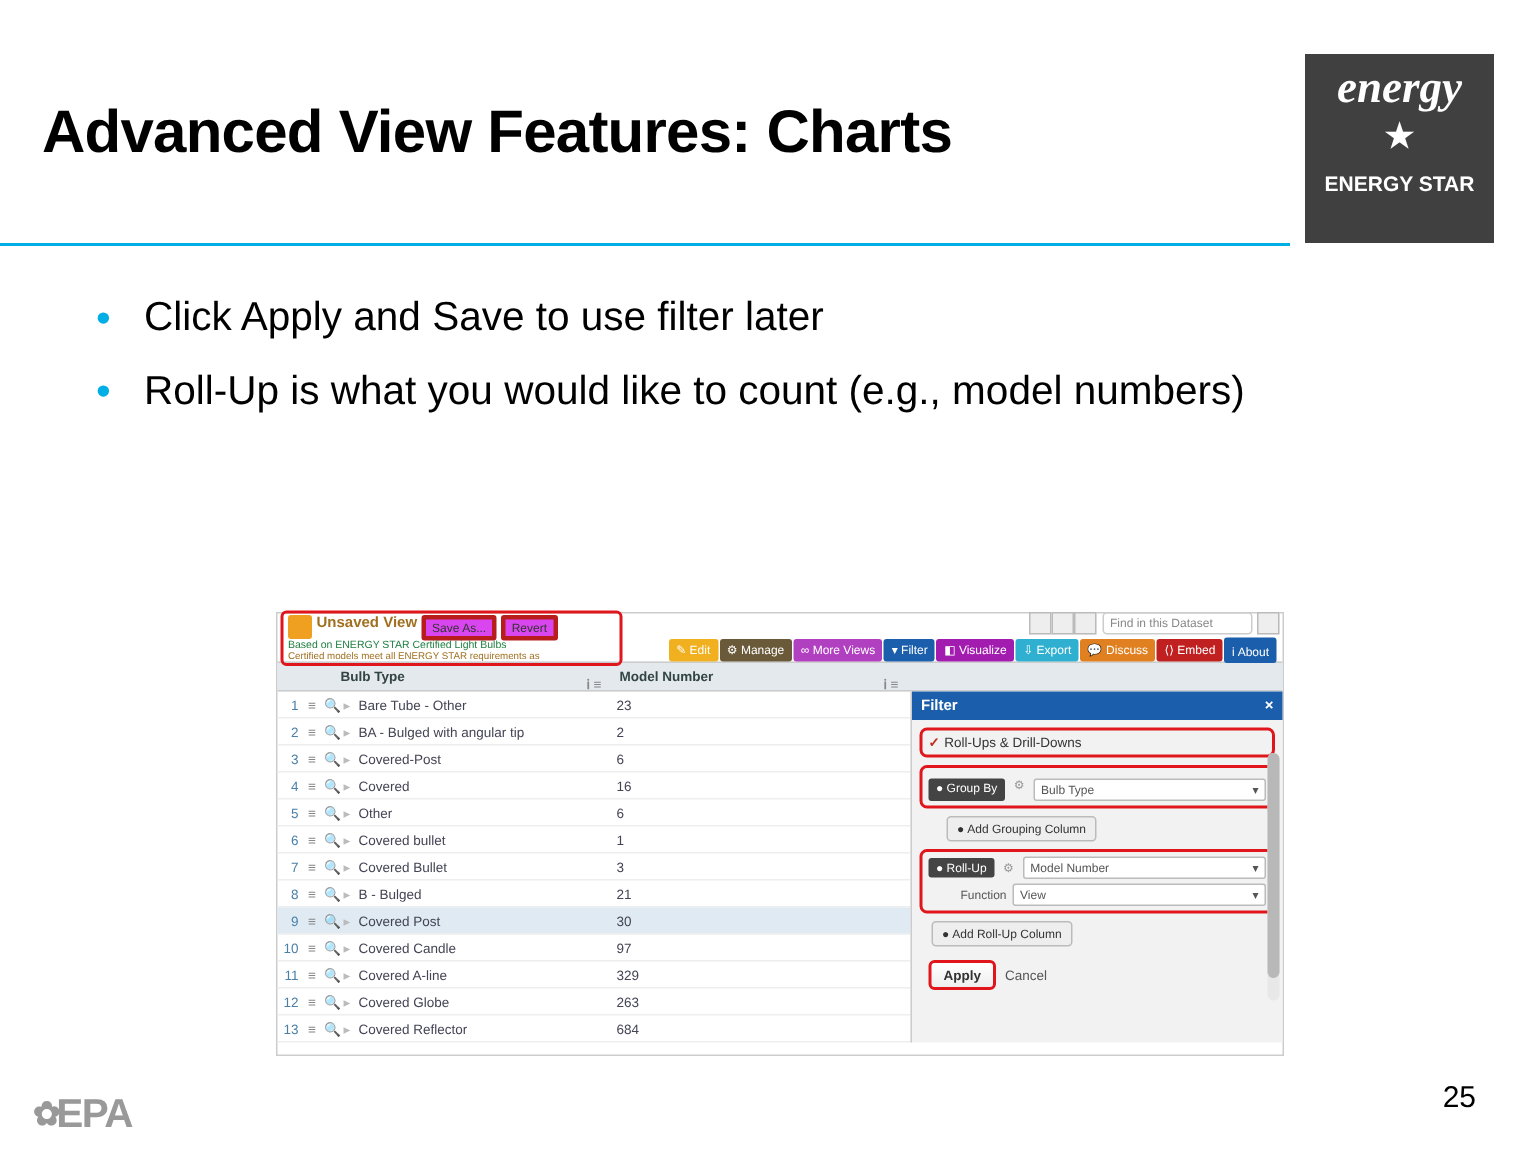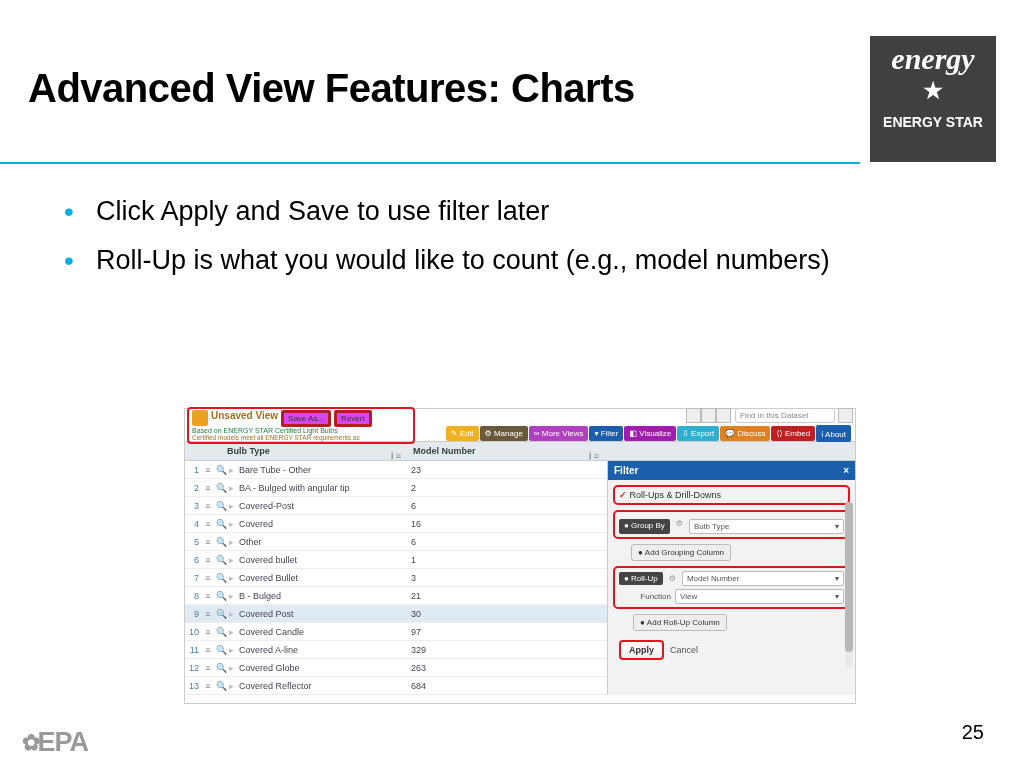--- a/index.html
+++ b/index.html
@@ -265,21 +265,21 @@
               </span>
           </div>
           <div class="frow">
             <span class="flab">Function</span>
             <span class="gsel">
                 <span>View</span>
                 <span>▾</span>
               </span>
           </div>
         </div>
-        <div class="addbtn" style="align-self:flex-start;margin-left:20px"><span class="plus">●</span><span>Add Roll-Up Column</span></div>
+        <div class="addbtn" style="align-self:flex-start;margin-left:8px"><span class="plus">●</span><span>Add Roll-Up Column</span></div>
         <div class="actions">
           <div class="apply">Apply</div>
           <div class="cancel">Cancel</div>
         </div>
         <div class="scroll">
             <div class="thumb"></div>
           </div>
       </div>
     </div>
   </div>

